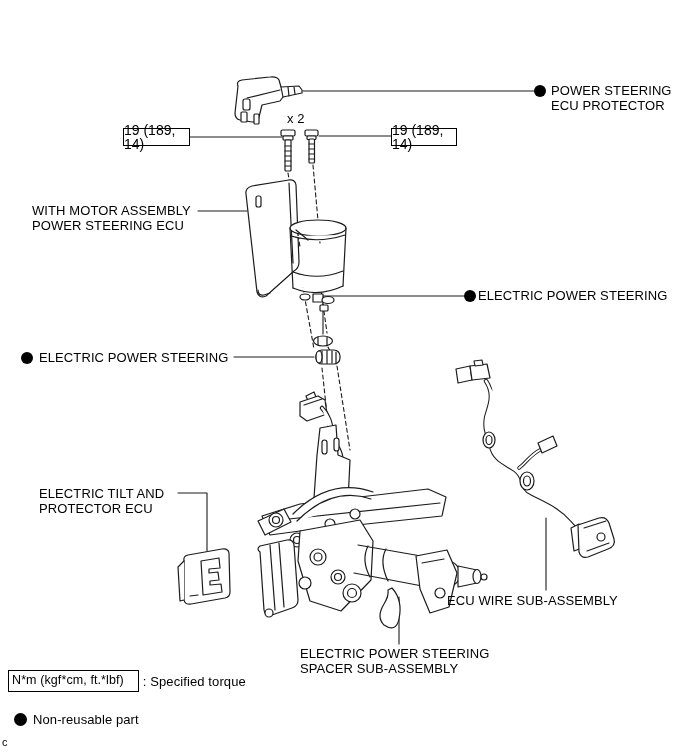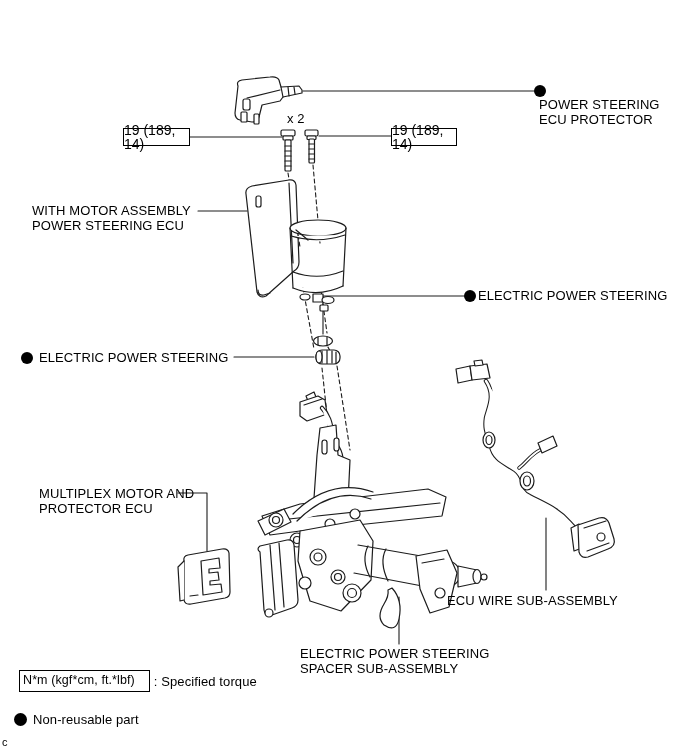--- a/index.html
+++ b/index.html
@@ -199,21 +199,21 @@
 
       <path d="M538,443 L553,436 L557,446 L542,453 Z"></path>
 
       <path d="M571,528 L579,524 L582,548 L574,551 Z"></path>
       <path d="M578,525 L599,518 Q606,516 609,523 L614,539 Q616,546 608,549 L588,557 Q581,559 579,552 Z"></path>
       <path d="M584,528 L606,521 M587,551 L609,543"></path>
       <circle cx="601" cy="537" r="4"></circle>
     </g>
   </svg>
 
-  <div class="label flexlab" style="left:534px;top:83px;flex-direction:column;">
+  <div class="label flexlab" style="left:534px;top:83px;">
     <span class="bullet"></span>
     <span class="lines" style="margin-left:5px;">
       <span>POWER STEERING</span>
       <span>ECU PROTECTOR</span>
     </span>
   </div>
 
   <div class="torque-box" style="left:123px;top:128px;width:67px;height:18px;">19 (189, 14)</div>
 
   <div class="label" style="left:287px;top:111px;">x 2</div>
@@ -233,32 +233,32 @@
   </div>
 
   <div class="label flexlab" style="left:21px;top:350px;">
     <span class="bullet"></span>
     <span class="lines" style="margin-left:6px;">
       <span>ELECTRIC POWER STEERING</span>
     </span>
   </div>
 
   <div class="label lines" style="left:39px;top:486px;">
-    <span>MULTIPLEX MOTOR AND</span>
+    <span>ELECTRIC TILT AND</span>
     <span>PROTECTOR ECU</span>
   </div>
 
   <div class="label" style="left:447px;top:593px;">ECU WIRE SUB-ASSEMBLY</div>
 
   <div class="label lines" style="left:300px;top:646px;">
     <span>ELECTRIC POWER STEERING</span>
     <span>SPACER SUB-ASSEMBLY</span>
   </div>
 
-  <div class="label legend-torque" style="left:19px;top:670px;justify-content:flex-end;">
+  <div class="label legend-torque" style="left:8px;top:670px;justify-content:flex-end;">
     <span class="tbox">N*m (kgf*cm, ft.*lbf)</span>
     <span>: Specified torque</span>
   </div>
 
   <div class="label flexlab" style="left:14px;top:712px;">
     <span class="bullet small-bullet"></span>
     <span>Non-reusable part</span>
   </div>
 
   <div class="footer-mark" style="left:2px;top:736px;">c</div>

